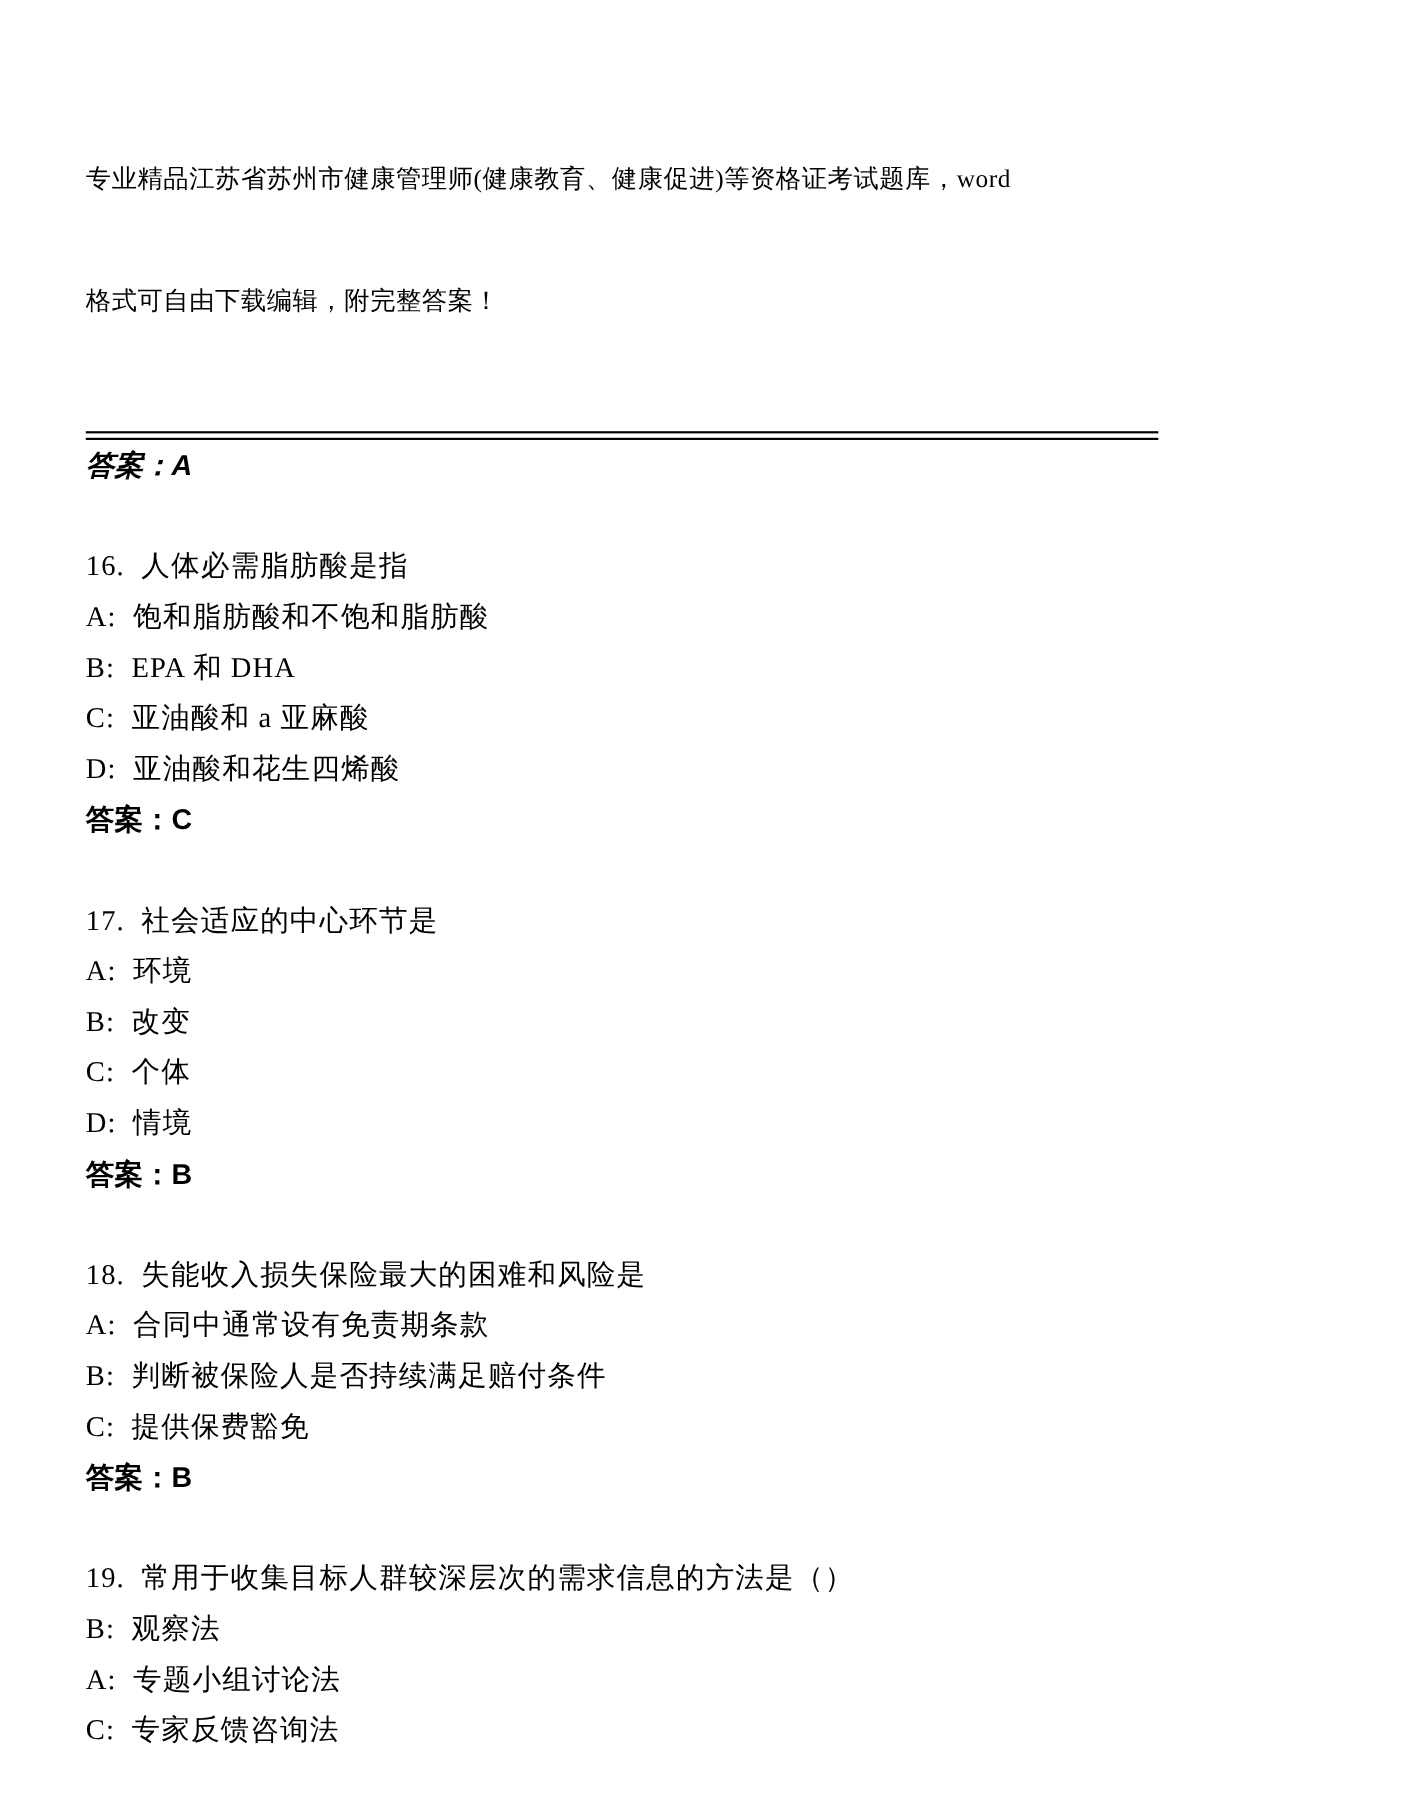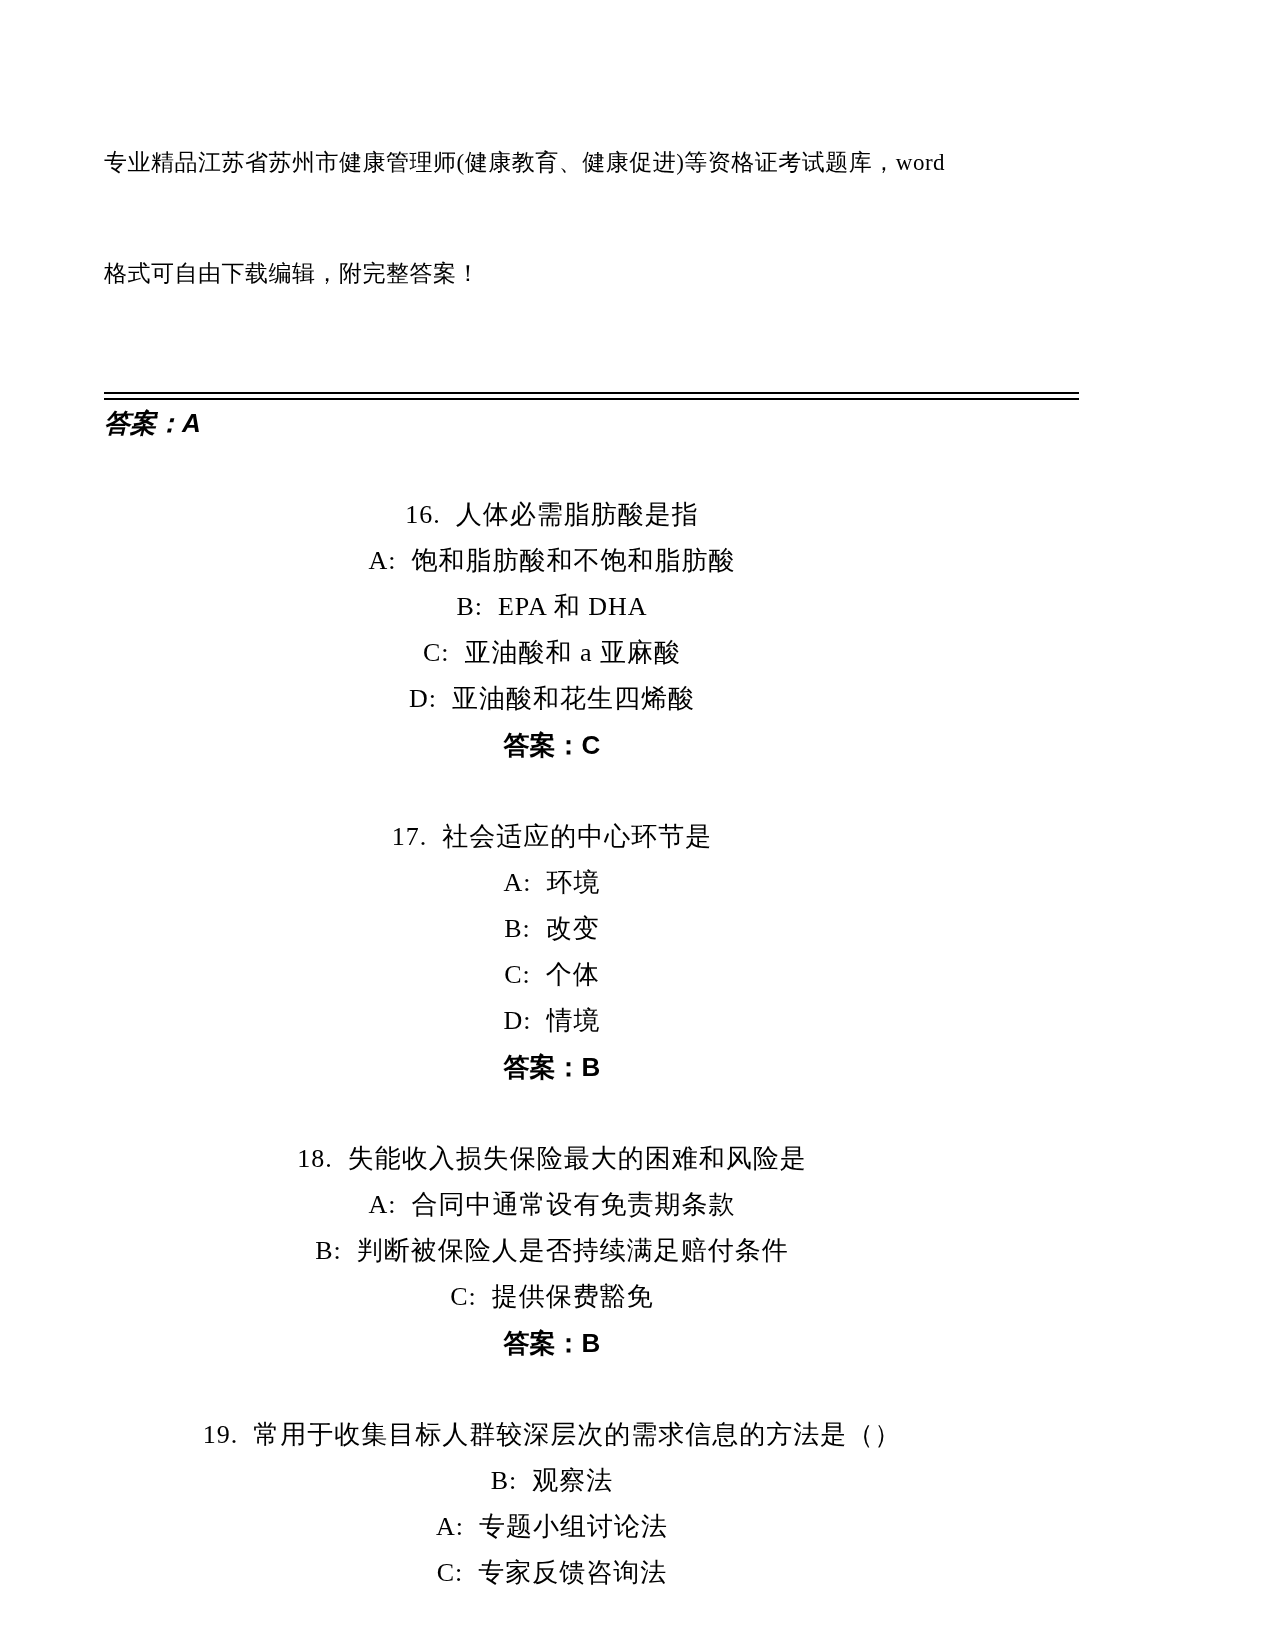--- a/index.html
+++ b/index.html
@@ -7,21 +7,21 @@
     padding: 0;
     background: #ffffff;
   }
   .page {
     position: relative;
     width: 1100px;
     height: 1650px;
     box-sizing: border-box;
     background: #ffffff;
     color: #000000;
-    padding: 70px 100px 0 104px;
+    padding: 70px 100px 0 78px;
     font-family: "Liberation Serif", "DejaVu Serif", serif;
     overflow: hidden;
   }
   .doc-header {
     font-size: 23px;
     line-height: 37px;
     letter-spacing: 0.5px;
     white-space: pre-wrap;
   }
   .double-rule {
@@ -36,21 +36,20 @@
     font-weight: 700;
     font-size: 26px;
     line-height: 46px;
     white-space: pre-wrap;
   }
   .intro-answer {
     font-style: italic;
   }
   .question {
     margin-top: 46px;
-    text-align: center;
   }
   .q-title, .option {
     font-size: 26px;
     line-height: 46px;
     font-weight: 400;
     letter-spacing: 1px;
     white-space: pre-wrap;
   }
 </style>
 </head>

